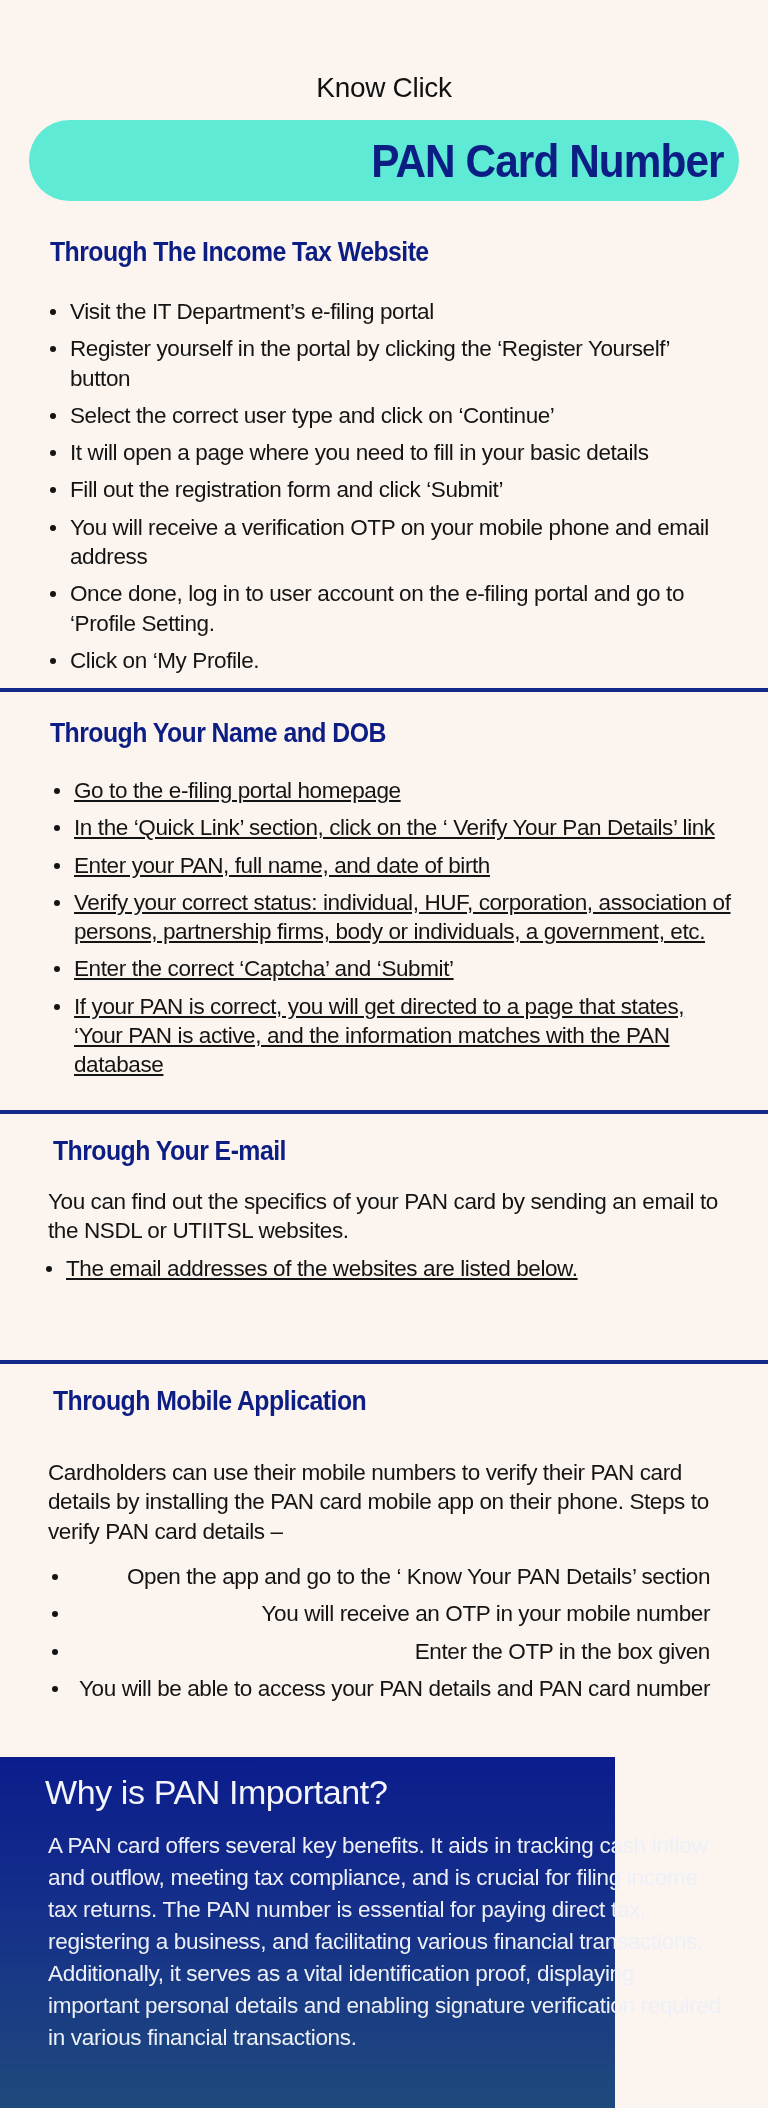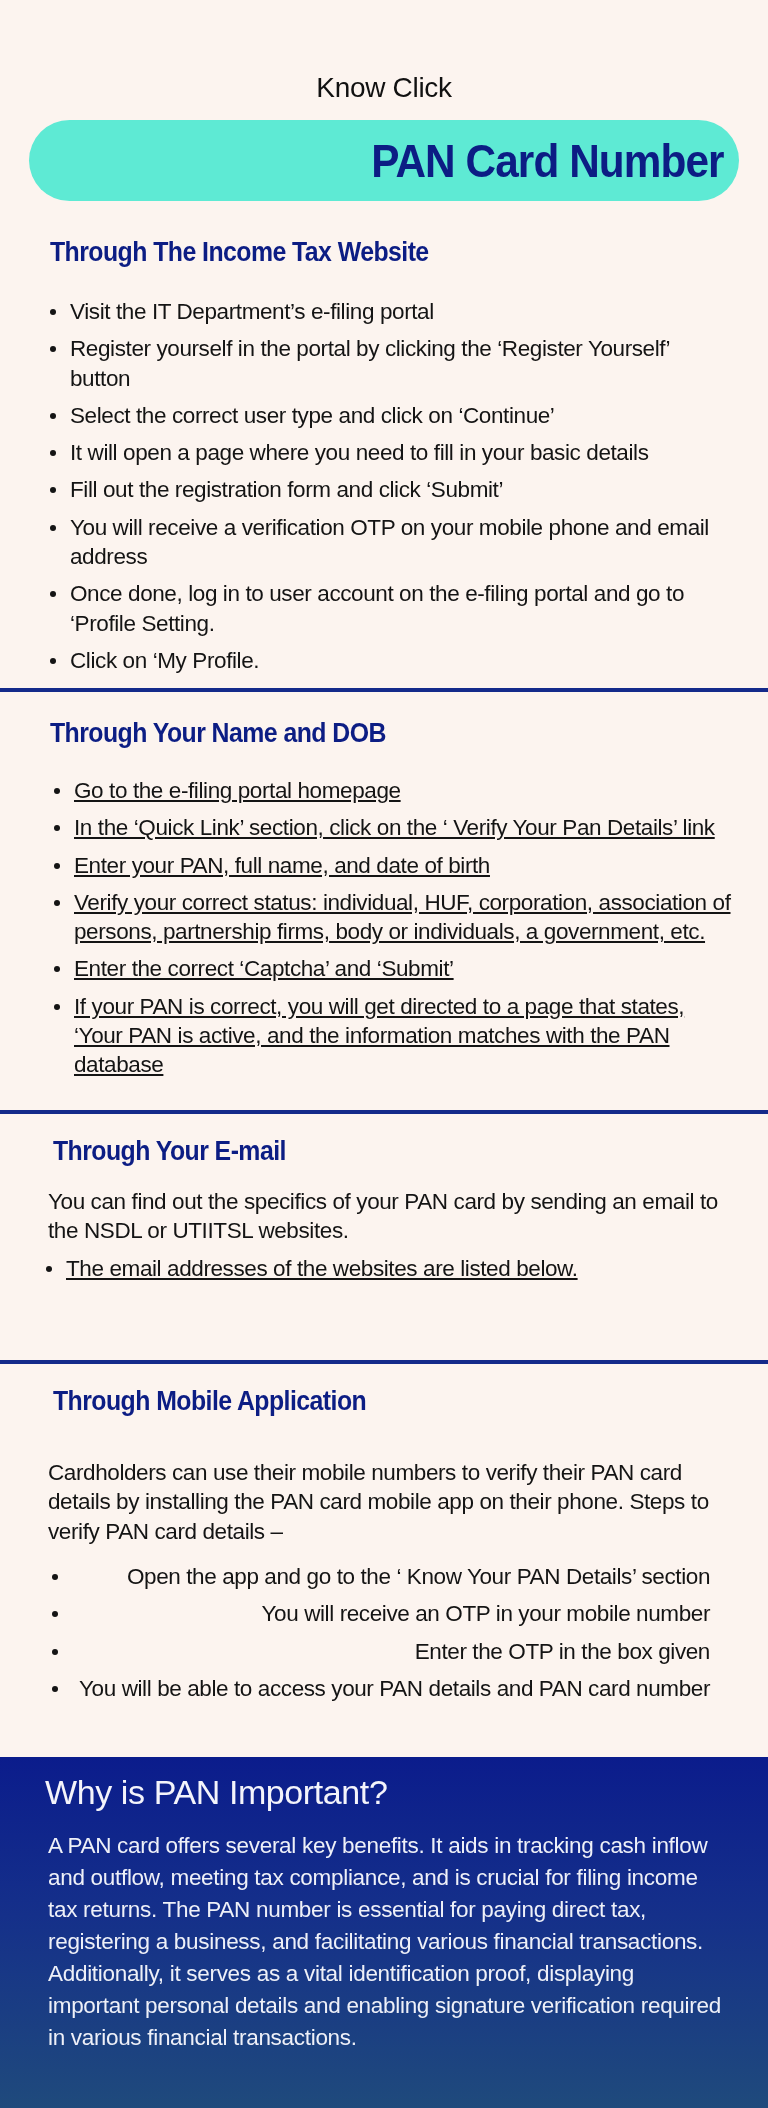--- a/index.html
+++ b/index.html
@@ -36,21 +36,21 @@
   }
   ul.sub { list-style: none; margin-left: 0; }
   ul.sub li { padding-left: 28px; }
   ul.sub li::before { left: 10px; }
   .para {
     position: absolute; font-size: 22.5px; line-height: 29.3px; letter-spacing: -0.4px; color: #141414;
   }
   .divider { position: absolute; left: 0; width: 768px; height: 4px; background: #142a8a; }
 
   .why {
-    position: absolute; top: 1757px; left: 0; width: 768px; height: 351px;
+    position: absolute; top: 1757px; left: 0; width: 615px; height: 351px;
     background: linear-gradient(180deg, #0b1c8c 0%, #15308a 45%, #1f4a7c 100%);
   }
   .why-title {
     position: absolute; top: 16px; left: 45px; font-size: 34px; color: #f4f4fb; letter-spacing: -0.4px;
   }
   .why-body {
     position: absolute; top: 73px; left: 48px; width: 680px; font-size: 22.5px; line-height: 32px;
     color: #eef0f8; letter-spacing: -0.3px;
   }
 </style>

